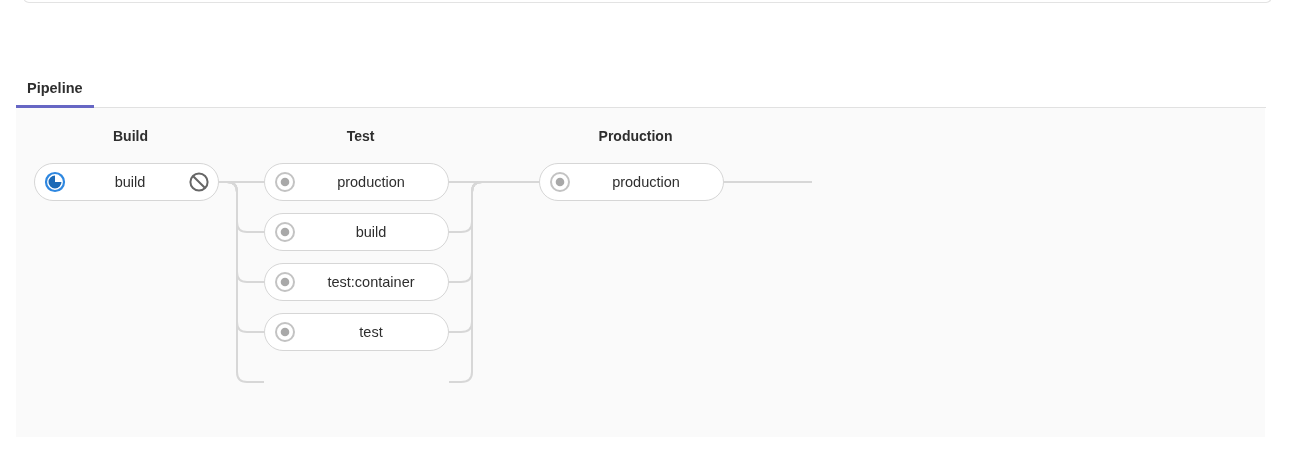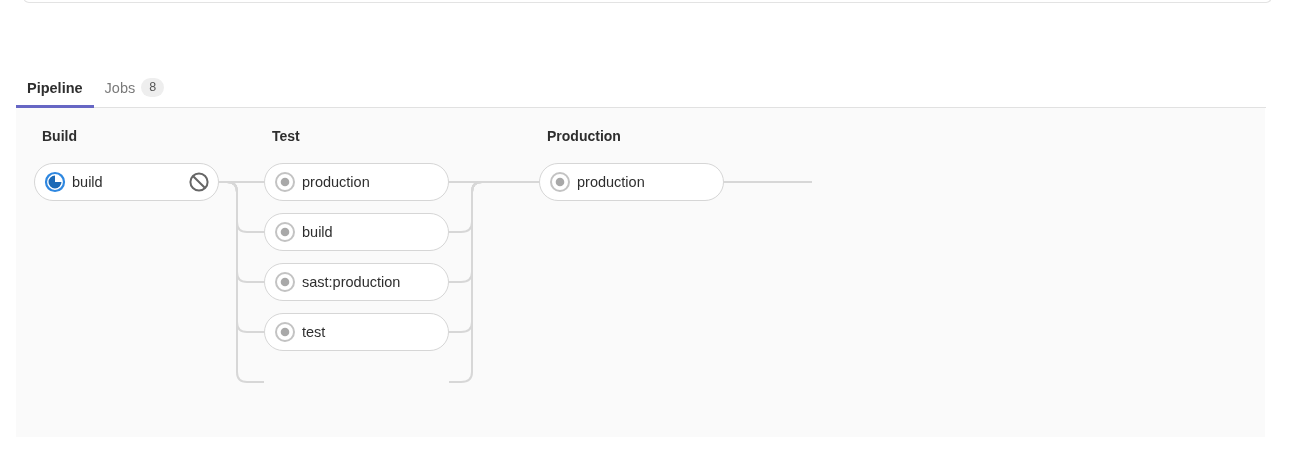--- a/index.html
+++ b/index.html
@@ -41,21 +41,21 @@
     font-size: 12.5px; font-weight: normal; margin-left: 6px; line-height: 1.2;
   }
 
   
   .graph {
     position: relative; width: 1249px; height: 329px;
     background: #fafafa;
   }
   .connectors { position: absolute; left: 0; top: 0; }
 
-  .stage { position: absolute; top: 0; width: 185px; }
+  .stage { position: absolute; top: 0; width: 185px; text-align: center; }
   .stage-title {
     font-size: 14px; font-weight: bold; color: #2e2e2e;
     margin: 20px 0 0 8px; line-height: 16px;
   }
   .jobs-list { margin-top: 19px; }
   .job-pill {
     width: 185px; height: 38px;
     background: #ffffff; border: 1px solid #d6d6d6; border-radius: 19px;
     display: flex; align-items: center;
     padding: 0 8px 0 9px; margin-bottom: 12px;
@@ -76,24 +76,20 @@
 </head>
 <body>
 
 <div class="top-cutoff-box"></div>
 
 <div class="content">
 
   <div class="tabs-row">
     <div class="tab active">
       <span>Pipeline</span>
-    </div>
-    <div class="tab">
-      <span>Jobs</span>
-      <span class="tab-badge">8</span>
     </div>
   </div>
 
   <div class="graph">
 
     <svg class="connectors" width="1249" height="329" viewBox="0 0 1249 329" fill="none">
       <g stroke="#d7d7d7" stroke-width="2" fill="none">
 
         <path d="M203,74 L248,74"></path>
 
@@ -147,21 +143,21 @@
             <circle cx="11" cy="11" r="9" fill="#ffffff" stroke="#c3c3c3" stroke-width="2"></circle>
             <circle cx="11" cy="11" r="4.3" fill="#a8a8a8"></circle>
           </svg>
           <span class="job-label">build</span>
         </div>
         <div class="job-pill">
           <svg class="status-icon" width="22" height="22" viewBox="0 0 22 22">
             <circle cx="11" cy="11" r="9" fill="#ffffff" stroke="#c3c3c3" stroke-width="2"></circle>
             <circle cx="11" cy="11" r="4.3" fill="#a8a8a8"></circle>
           </svg>
-          <span class="job-label">sast:production</span>
+          <span class="job-label">test:container</span>
         </div>
         <div class="job-pill">
           <svg class="status-icon" width="22" height="22" viewBox="0 0 22 22">
             <circle cx="11" cy="11" r="9" fill="#ffffff" stroke="#c3c3c3" stroke-width="2"></circle>
             <circle cx="11" cy="11" r="4.3" fill="#a8a8a8"></circle>
           </svg>
           <span class="job-label">test</span>
         </div>
       </div>
     </div>

